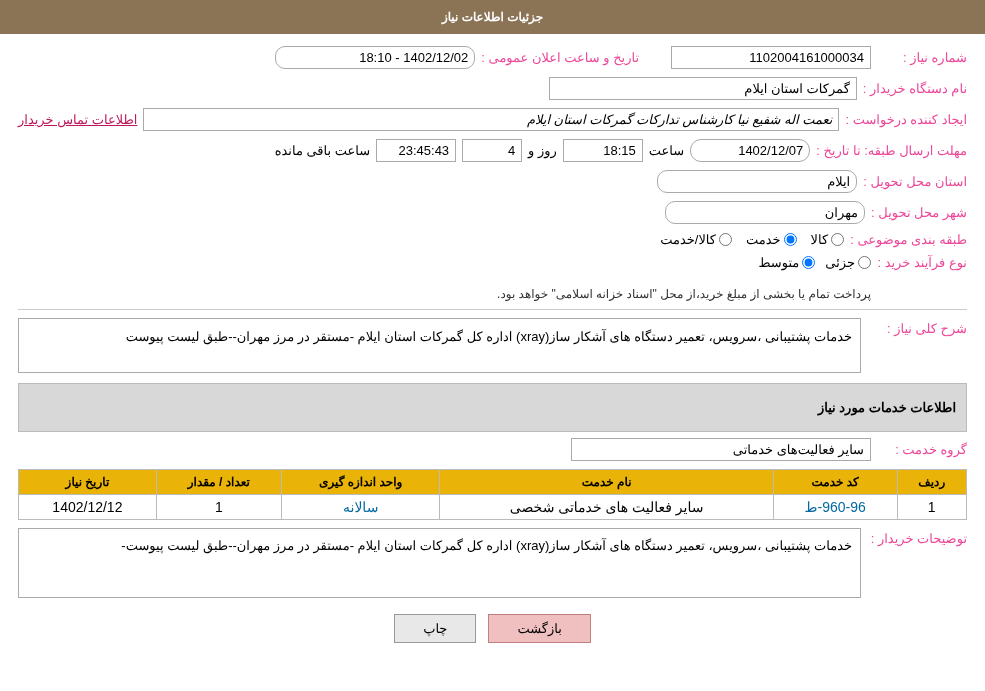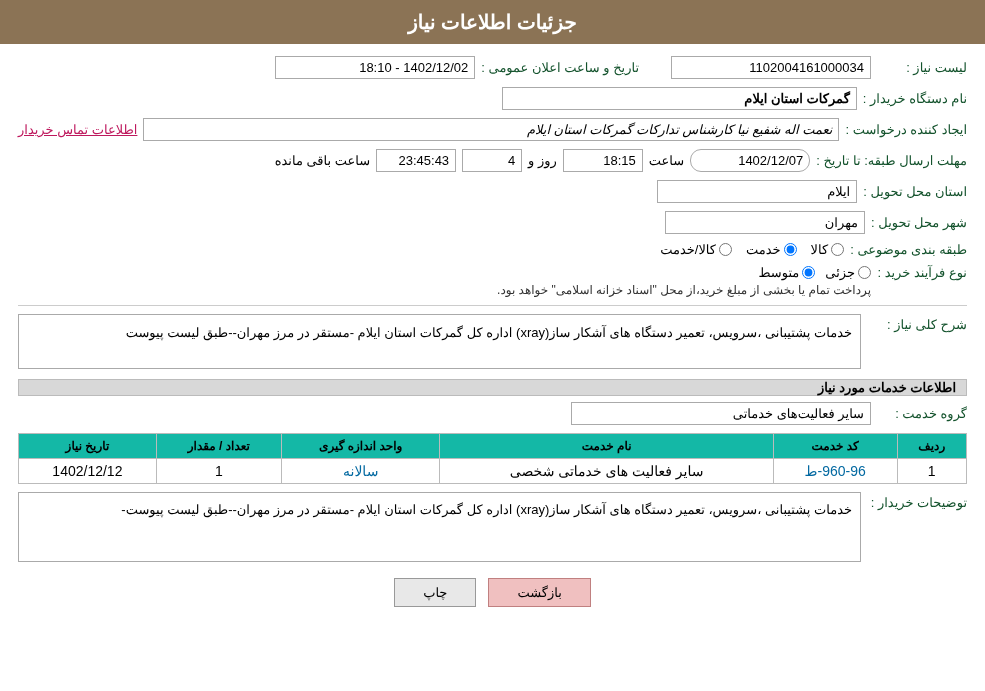--- a/index.html
+++ b/index.html
@@ -13,63 +13,63 @@
       max-width: 985px;
       margin: 0 auto;
       background: #fff;
       min-height: 691px;
     }
     .header-bar {
       background: #8B7355;
       color: #fff;
       text-align: center;
       padding: 10px 16px;
-      font-size: 20px;
+      font-size: 12px;
       font-weight: bold;
       letter-spacing: 1px;
     }
     .content {
       padding: 12px 18px;
     }
     .info-row {
       display: flex;
       align-items: center;
       margin-bottom: 8px;
       gap: 6px;
     }
     .label {
-      color: #14532d;
+      color: #ec4899;
       white-space: nowrap;
       min-width: 90px;
       text-align: right;
       font-weight: normal;
     }
     .input-box {
       border: 1px solid #aaa;
       background: #fff;
       padding: 3px 6px;
       min-height: 22px;
       font-family: Tahoma, Arial, sans-serif;
       font-size: 13px;
     }
-    .input-fixed-200 { width: 200px; }
+    .input-fixed-200 { width: 200px; border-radius: 10px; }
     .input-fixed-250 { width: 200px; }
-    .input-fixed-300 { width: 355px; font-weight: bold; }
+    .input-fixed-300 { width: 308px; }
     .input-fixed-120 { width: 120px; border-radius: 11px; }
     .input-fixed-80  { width: 80px; }
     .input-fixed-60  { width: 60px; }
     .link-style {
       color: #be185d;
       text-decoration: underline;
       cursor: pointer;
     }
     .section-header {
       background: #d8d8d8;
       border: 1px solid #bbb;
-      padding: 0 10px;
+      padding: 16px 10px;
       font-weight: bold;
       margin: 10px 0 6px 0;
       font-size: 13px;
     }
     .description-box {
       border: 1px solid #aaa;
       padding: 8px;
       background: #fff;
       min-height: 55px;
       font-family: Tahoma, Arial, sans-serif;
@@ -95,21 +95,21 @@
     .note-text {
       color: #333;
       font-size: 12px;
     }
     table.items-table {
       width: 100%;
       border-collapse: collapse;
       margin-top: 6px;
     }
     table.items-table th {
-      background: #14b8a6;
+      background: #eab308;
       border: 1px solid #bbb;
       padding: 5px 8px;
       text-align: center;
       font-size: 12px;
     }
     table.items-table td {
       border: 1px solid #bbb;
       padding: 4px 8px;
       text-align: center;
       font-size: 14px;
@@ -156,21 +156,21 @@
 </head>
 <body>
 
 <div class="page-wrapper">
 
   <div class="header-bar">جزئیات اطلاعات نیاز</div>
 
   <div class="content">
 
     <div class="info-row">
-      <span class="label">لیست نیاز :</span>
+      <span class="label">شماره نیاز :</span>
       <div class="input-box input-fixed-250">1102004161000034</div>
       <span style="margin-right:20px;"></span>
       <span class="label">تاریخ و ساعت اعلان عمومی :</span>
       <div class="input-box input-fixed-200">1402/12/02 - 18:10</div>
     </div>
 
     <div class="info-row">
       <span class="label">نام دستگاه خریدار :</span>
       <div class="input-box input-fixed-300">گمرکات استان ایلام</div>
     </div>
@@ -226,21 +226,21 @@
         <div class="type-row">
           <div class="radio-item">
             <input type="radio" name="farayand" value="jozei" style="">
             <span>جزئی</span>
           </div>
           <div class="radio-item">
             <input type="radio" name="farayand" value="motavasset" checked="" style="">
             <span>متوسط</span>
           </div>
         </div>
-        <div class="note-text" style="margin-top:3px;">پرداخت تمام یا بخشی از مبلغ خرید،از محل "اسناد خزانه اسلامی" خواهد بود.</div>
+        <div class="note-text" style="margin-top:17px;">پرداخت تمام یا بخشی از مبلغ خرید،از محل "اسناد خزانه اسلامی" خواهد بود.</div>
       </div>
     </div>
 
     <hr class="divider">
 
     <div class="info-row" style="align-items:flex-start;">
       <span class="label" style="min-width:100px;padding-top:3px;">شرح کلی نیاز :</span>
       <div class="description-box" style="flex:1;">خدمات پشتیبانی ،سرویس، تعمیر دستگاه های آشکار ساز(xray) اداره کل گمرکات استان ایلام -مستقر در مرز مهران--طبق لیست پیوست</div>
     </div>
 

